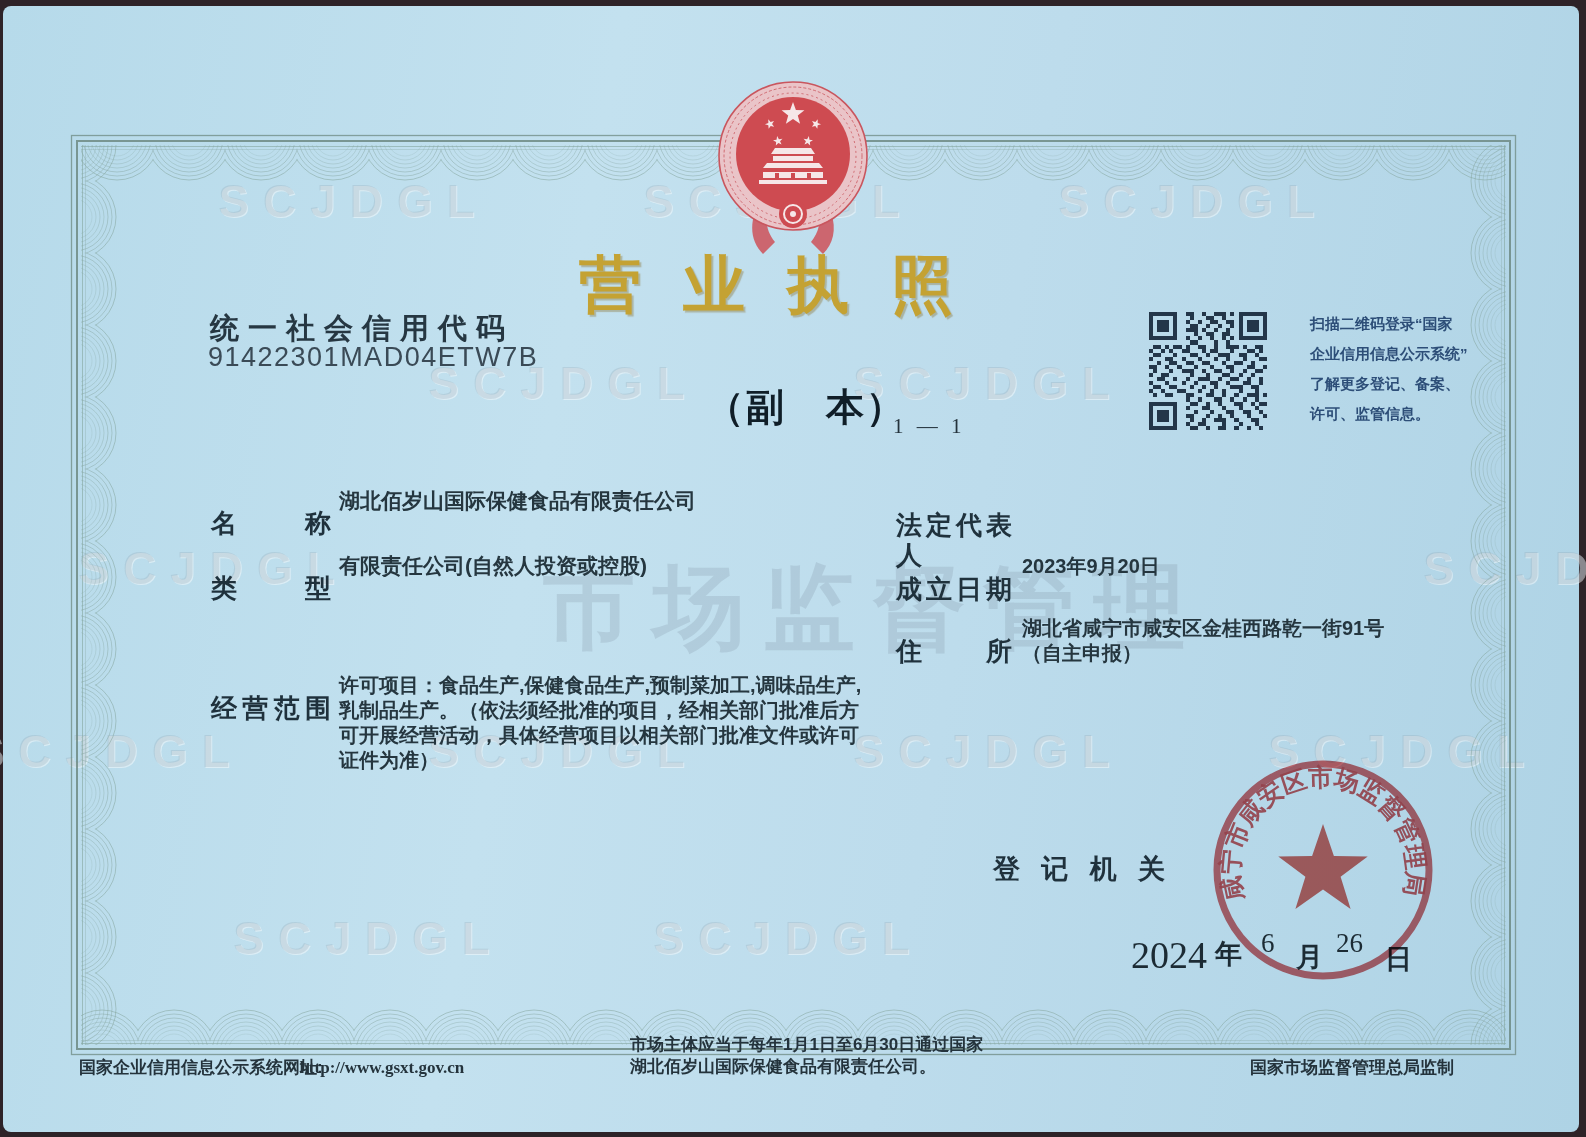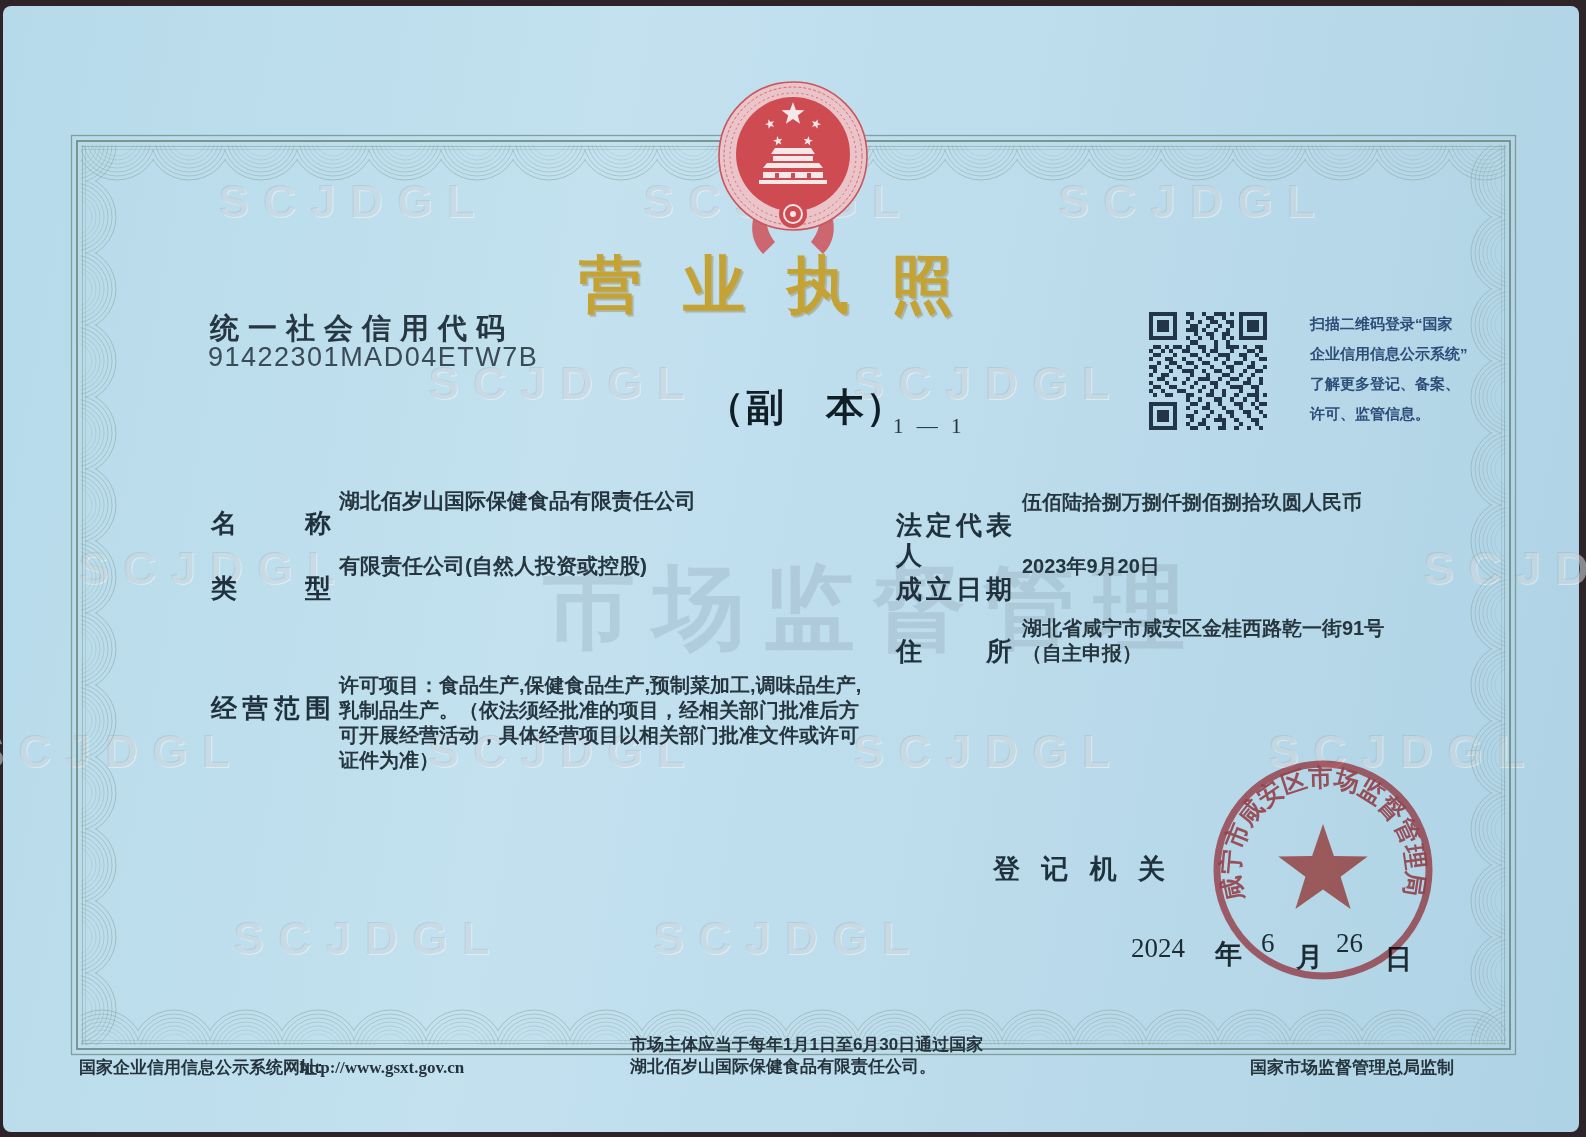--- a/index.html
+++ b/index.html
@@ -172,34 +172,33 @@
     <span class="lbl lbl-l">类型</span>
     <span class="val" style="font-size:21px">有限责任公司(自然人投资或控股)</span>
   </div>
   <div class="row" style="left:208px;top:663px">
     <span class="lbl lbl-l">经营范围</span>
     <span class="val" style="width:524px">许可项目：食品生产,保健食品生产,预制菜加工,调味品生产,乳制品生产。（依法须经批准的项目，经相关部门批准后方可开展经营活动，具体经营项目以相关部门批准文件或许可证件为准）</span>
   </div>
 
   <div class="row" style="left:893px;top:480px">
     <span class="lbl lbl-r">法定代表人</span>
-    <span class="val">伍佰陆拾捌万捌仟捌佰捌拾玖圆人民币</span>
   </div>
   <div class="row" style="left:893px;top:544px">
     <span class="lbl lbl-r">成立日期</span>
     <span class="val">2023年9月20日</span>
   </div>
   <div class="row" style="left:893px;top:606px">
     <span class="lbl lbl-r">住所</span>
     <span class="val" style="width:398px">湖北省咸宁市咸安区金桂西路乾一街91号（自主申报）</span>
   </div>
 
   <span class="abs registrar">登记机关</span>
 
-  <span class="date-part d-serif" style="left:1128px;top:927px;font-size:27px">2024</span>
+  <span class="date-part d-serif" style="left:1128px;top:927px;font-size:38px">2024</span>
   <span class="date-part d-cjk" style="left:1212px;top:930px">年</span>
   <span class="date-part d-serif" style="left:1258px;top:922px">6</span>
   <span class="date-part d-cjk" style="left:1293px;top:933px">月</span>
   <span class="date-part d-serif" style="left:1333px;top:922px">26</span>
   <span class="date-part d-cjk" style="left:1382px;top:935px">日</span>
 
   <svg class="abs" style="left:1192px;top:738px;mix-blend-mode:multiply" width="256" height="256" viewBox="0 0 256 256">
     <circle cx="128" cy="126" r="106" fill="none" stroke="#d25156" stroke-width="7" opacity="0.85"></circle>
     <path d="M128 80 L138.9 112 L172.7 112.5 L145.6 132.7 L155.6 165 L128 145.5 L100.4 165 L110.4 132.7 L83.3 112.5 L117.1 112 Z" fill="#d4544f" opacity="0.88"></path>
     <defs>

